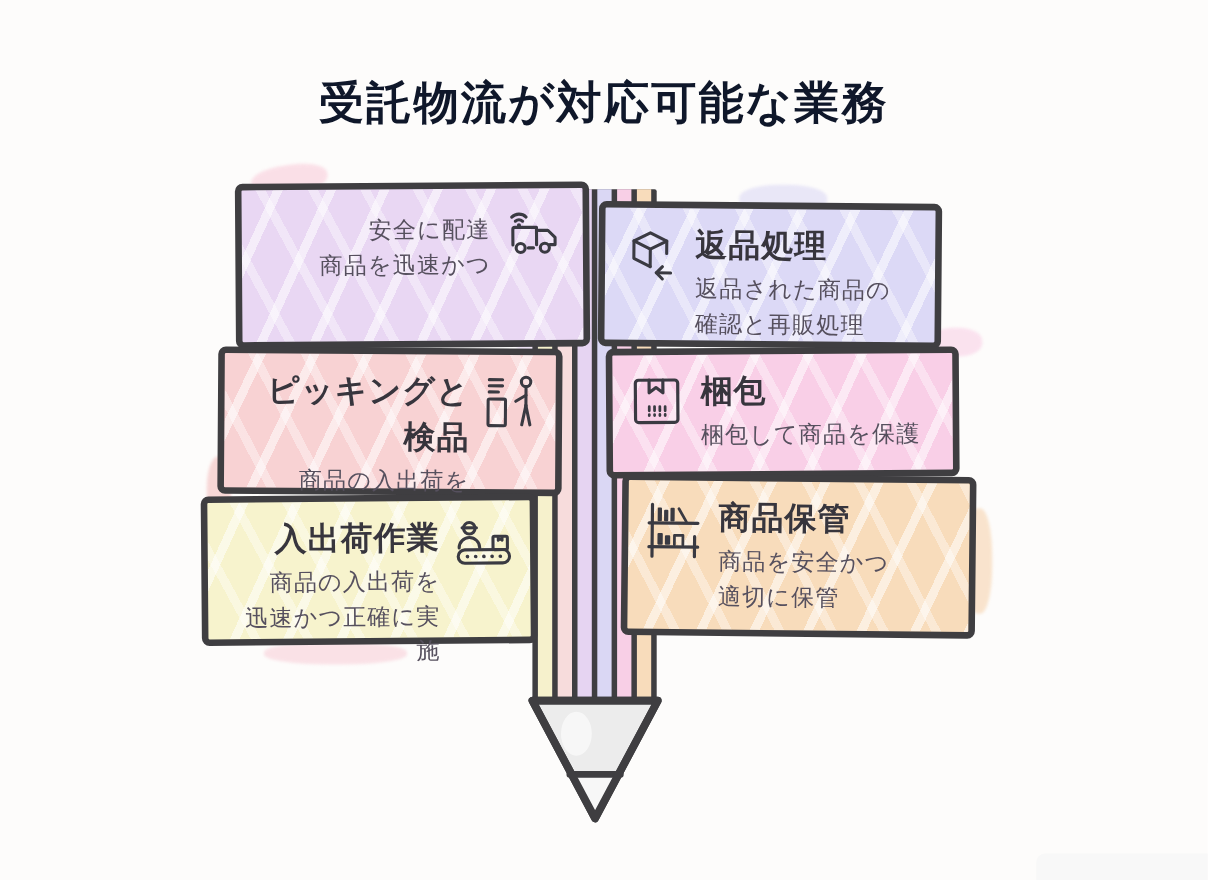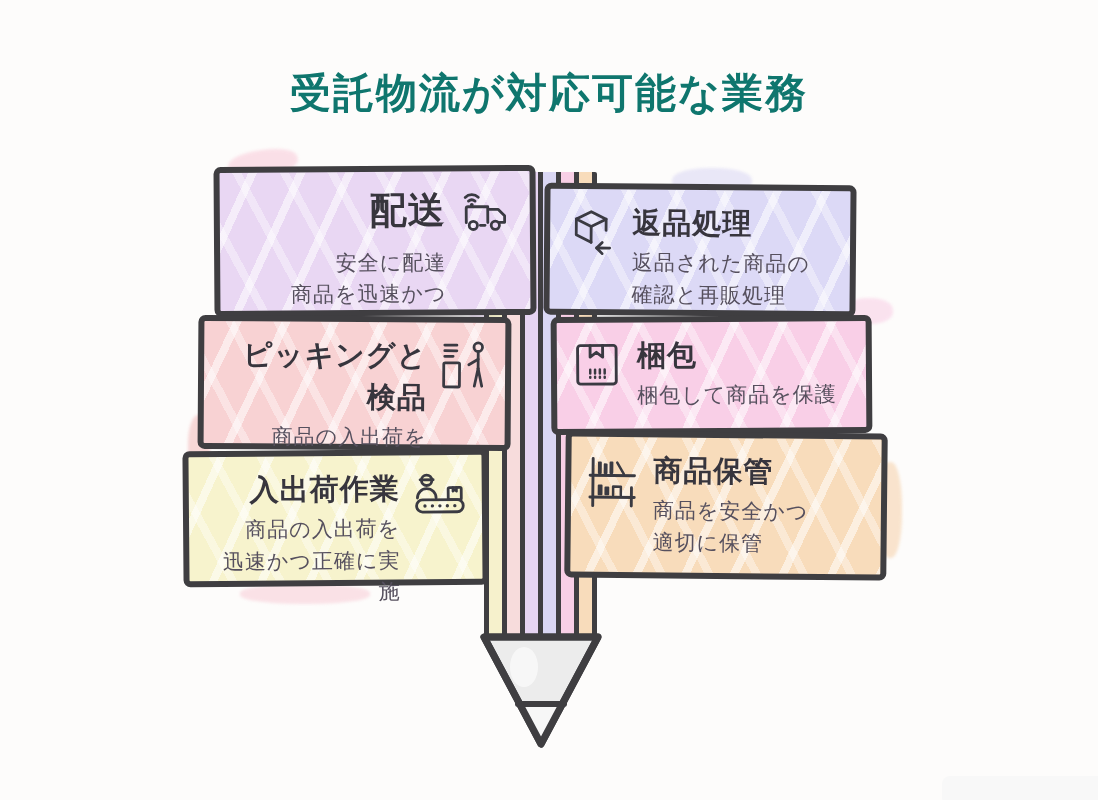--- a/index.html
+++ b/index.html
@@ -4,21 +4,21 @@
 <style>
   html,body{margin:0;padding:0;background:#ffffff;}
   .canvas{
     position:relative;width:1098px;height:800px;overflow:hidden;
     background:#fdfcfb;
     font-family:"DejaVu Sans","Liberation Sans",sans-serif;
   }
   
   .page-title{
     position:absolute;left:0;top:66px;width:1098px;text-align:center;
-    font-size:41px;font-weight:800;letter-spacing:2px;color:#0f766e;
+    font-size:41px;font-weight:800;letter-spacing:2px;color:#0f172a;
   }
   
   .blob{position:absolute;border-radius:45%;opacity:.55;filter:blur(1.5px);z-index:0;}
   
   .pencil-body{
     position:absolute;left:484px;top:172px;width:113px;height:464px;
     background:#3f3e41;z-index:1;border-radius:2px;
   }
   .stripe{position:absolute;top:0;height:100%;width:13px;}
   .s0{left:5px;}.s1{left:23px;}.s2{left:41px;}.s3{left:59px;}.s4{left:77px;}.s5{left:95px;}
@@ -89,21 +89,20 @@
 
   <svg class="pencil-tip" width="150" height="135" viewBox="0 0 150 135">
     <polygon points="18,15 132,15 75,122" stroke="#3f3e41" stroke-width="7" stroke-linejoin="round" fill="#ececec"></polygon>
     <polygon points="54,82 96,82 75,122" fill="#f7f7f7" stroke="none"></polygon>
     <ellipse cx="58" cy="45" rx="14" ry="20" fill="#ffffff" opacity="0.6"></ellipse>
     <line x1="52" y1="82" x2="98" y2="82" stroke="#3f3e41" stroke-width="6" stroke-linecap="round"></line>
     <polygon points="18,15 132,15 75,122" fill="none" stroke="#3f3e41" stroke-width="7" stroke-linejoin="round"></polygon>
   </svg>
 
   <div class="flag left box-delivery" style="background-color: rgb(233, 215, 243);">
-    <div class="ftitle">配送</div>
     <div class="ficon">
       <svg width="58" height="54" viewBox="0 0 62 54">
         <path class="ln" d="M8 11 a 10 10 0 0 1 14 0"></path>
         <path class="ln" d="M11.5 15 a 5.5 5.5 0 0 1 7 0"></path>
         <circle class="fl" cx="15" cy="19" r="2"></circle>
         <path class="ln" d="M9 38 V23 a2 2 0 0 1 2-2 h21 v17"></path>
         <path class="ln" d="M34 24 h9 l7 7 v7 h-5"></path>
         <circle class="ln" cx="16.5" cy="41" r="4.4"></circle>
         <circle class="ln" cx="40" cy="41" r="4.4"></circle>
         <line class="ln" x1="24" y1="41" x2="32" y2="41" stroke-dasharray="5 4"></line>

